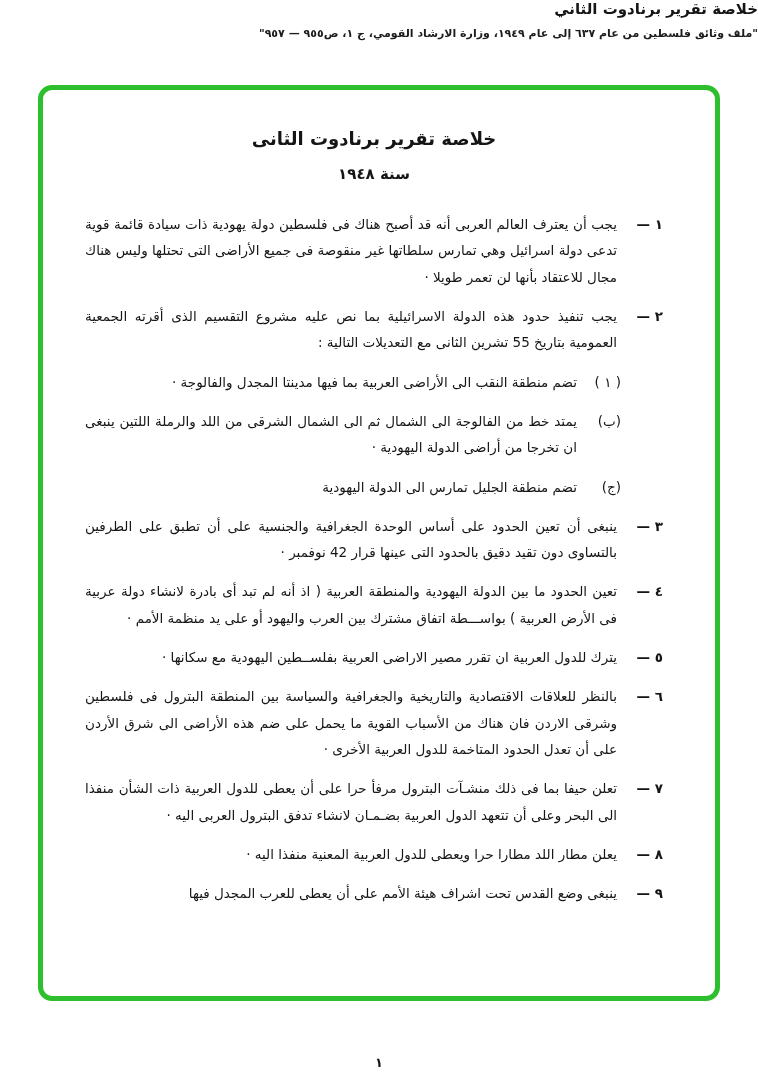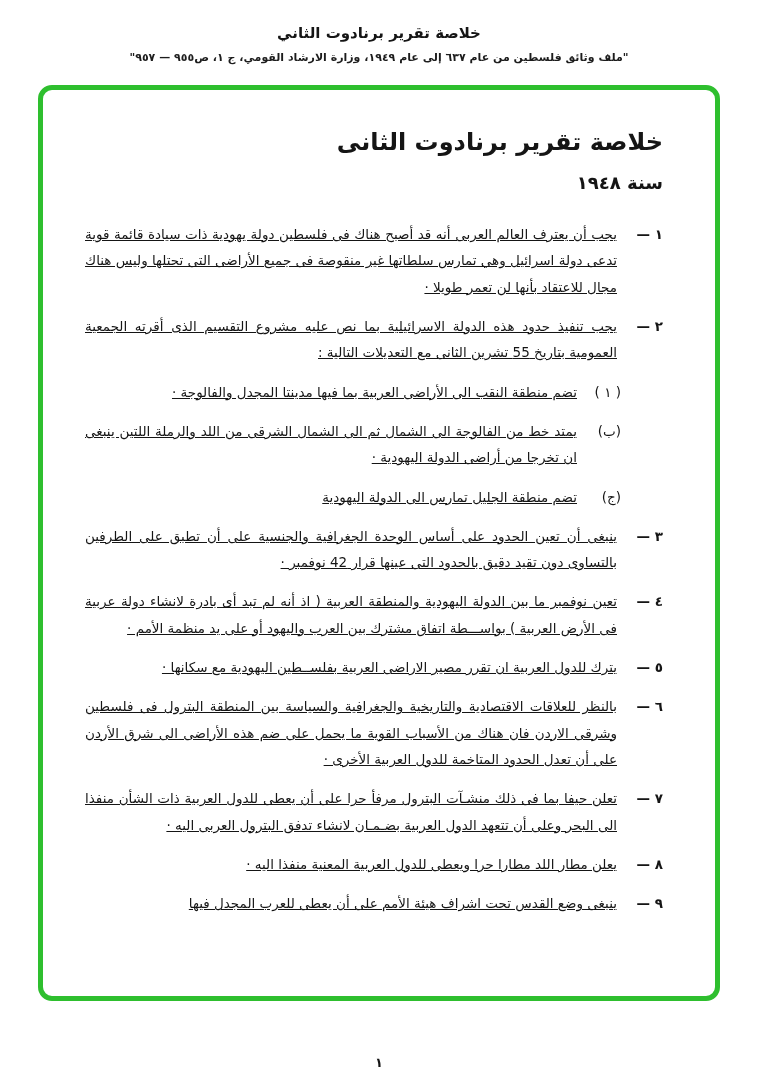--- a/index.html
+++ b/index.html
@@ -7,21 +7,21 @@
   html, body { margin: 0; padding: 0; background: #ffffff; }
   body { font-family: "DejaVu Sans", sans-serif; color: var(--ink); }
   .page {
     position: relative;
     width: 758px;
     height: 1078px;
     background: #ffffff;
     overflow: hidden;
     direction: rtl;
   }
-  .page-header { text-align: center; padding-top: 24px; }
+  .page-header { padding-top: 0; }
   .page-header .header-title {
     font-size: 15px;
     font-weight: bold;
     letter-spacing: 0.5px;
   }
   .page-header .header-source {
     font-size: 11px;
     font-weight: bold;
     margin-top: 9px;
     color: #1c1c1c;
@@ -31,49 +31,50 @@
     top: 85px;
     left: 38px;
     width: 682px;
     height: 916px;
     border: 5px solid var(--border-green);
     border-radius: 14px;
     padding: 28px 52px 0 42px;
     background: #ffffff;
   }
   .doc-title {
-    text-align: right;
-    font-size: 24px;
+    text-align: center;
+    font-size: 18px;
     font-weight: bold;
     margin-top: 10px;
     letter-spacing: 1px;
   }
   .doc-year {
-    font-size: 18px;
+    text-align: center;
+    font-size: 15px;
     font-weight: bold;
     margin-top: 16px;
     letter-spacing: 2px;
   }
   .items {
     margin-top: 28px;
     font-size: 13.5px;
     line-height: 1.95;
     color: var(--ink);
   }
   .item {
     display: flex;
     margin-bottom: 13px;
     text-align: justify;
   }
   .item .marker {
     flex: 0 0 46px;
     white-space: nowrap;
     font-weight: bold;
   }
-  .item .text { flex: 1; text-decoration: underline; }
+  .item .text { flex: 1; }
   .item.sub { margin-right: 42px; }
   .item.sub .marker { flex: 0 0 44px; font-weight: normal; }
   .page-number {
     position: absolute;
     bottom: 8px;
     left: 0;
     width: 100%;
     text-align: center;
     font-size: 13px;
     font-weight: bold;
@@ -120,21 +121,21 @@
         <span class="text">تضم منطقة الجليل تمارس الى الدولة اليهودية</span>
       </div>
 
       <div class="item">
         <span class="marker">٣ —</span>
         <span class="text">ينبغى أن تعين الحدود على أساس الوحدة الجغرافية والجنسية على أن تطبق على الطرفين بالتساوى دون تقيد دقيق بالحدود التى عينها قرار 42 نوفمبر ·</span>
       </div>
 
       <div class="item">
         <span class="marker">٤ —</span>
-        <span class="text">تعين نوفمبر ما بين الدولة اليهودية والمنطقة العربية ( اذ أنه لم تبد أى بادرة لانشاء دولة عربية فى الأرض العربية ) بواســـطة اتفاق مشترك بين العرب واليهود أو على يد منظمة الأمم ·</span>
+        <span class="text">تعين الحدود ما بين الدولة اليهودية والمنطقة العربية ( اذ أنه لم تبد أى بادرة لانشاء دولة عربية فى الأرض العربية ) بواســـطة اتفاق مشترك بين العرب واليهود أو على يد منظمة الأمم ·</span>
       </div>
 
       <div class="item">
         <span class="marker">٥ —</span>
         <span class="text">يترك للدول العربية ان تقرر مصير الاراضى العربية بفلســطين اليهودية مع سكانها ·</span>
       </div>
 
       <div class="item">
         <span class="marker">٦ —</span>
         <span class="text">بالنظر للعلاقات الاقتصادية والتاريخية والجغرافية والسياسة بين المنطقة البترول فى فلسطين وشرقى الاردن فان هناك من الأسباب القوية ما يحمل على ضم هذه الأراضى الى شرق الأردن على أن تعدل الحدود المتاخمة للدول العربية الأخرى ·</span>

